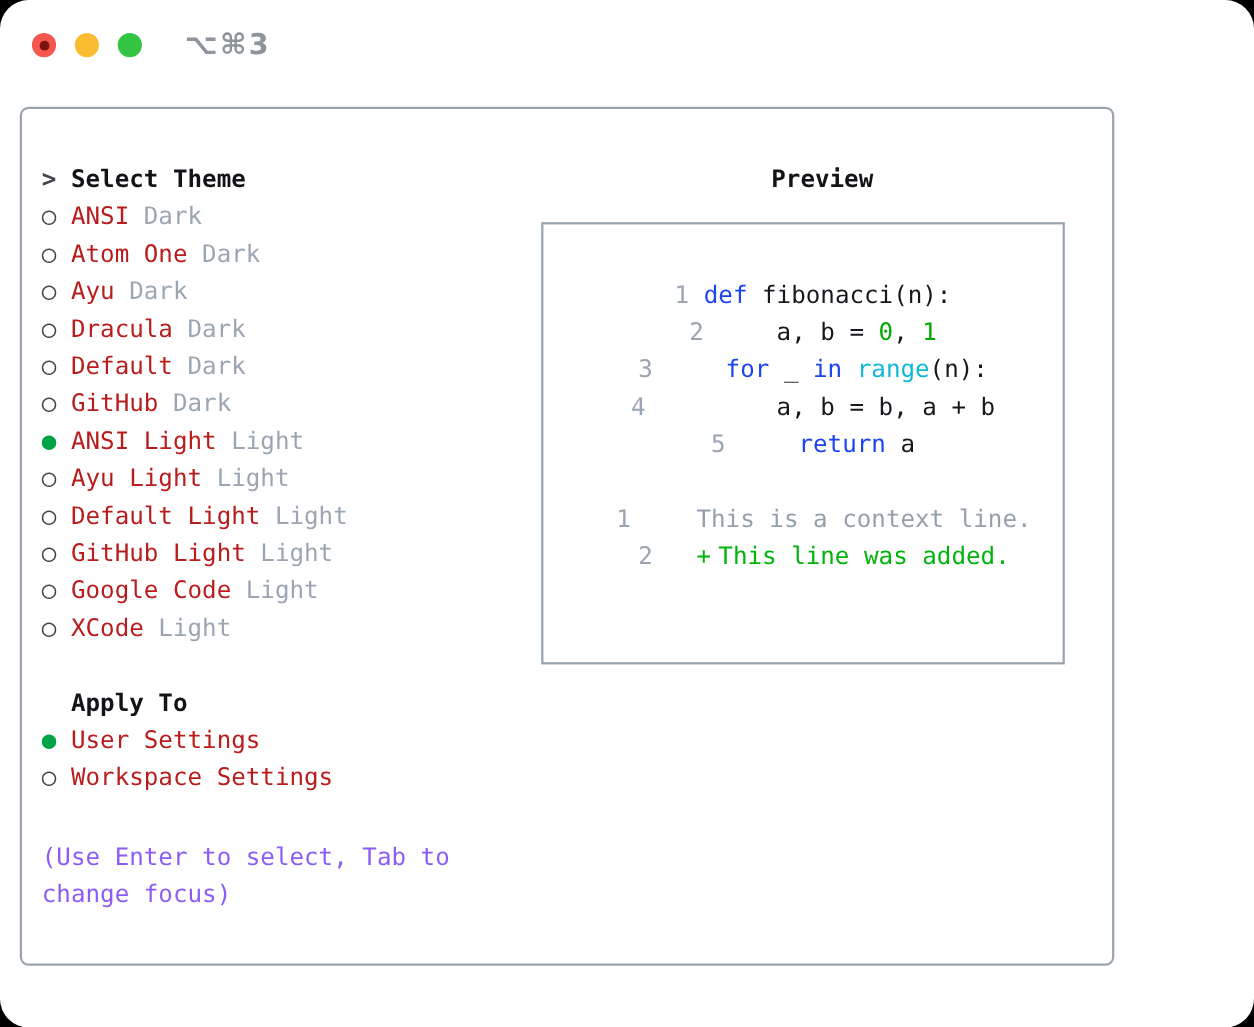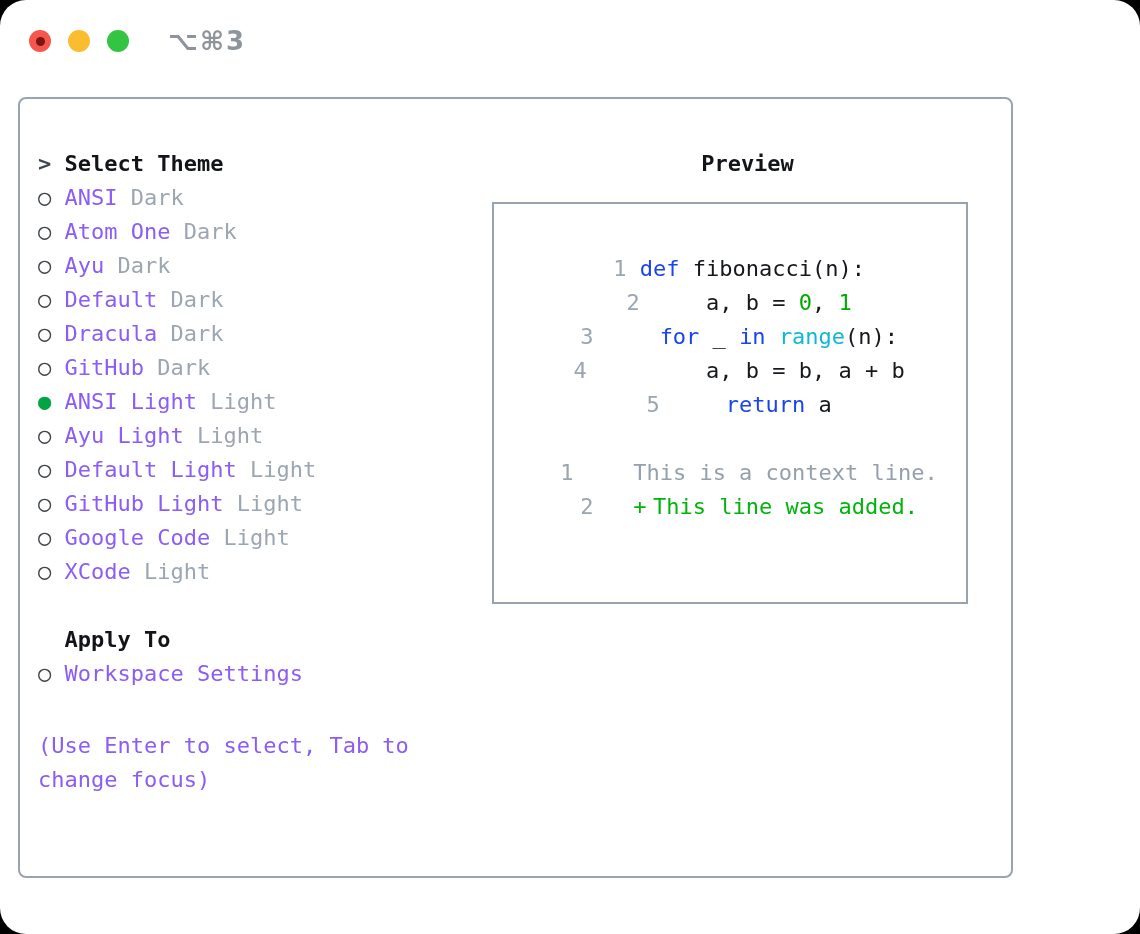--- a/index.html
+++ b/index.html
@@ -22,21 +22,21 @@
     border:2px solid #9aa4af;border-radius:8px;display:flex;padding-top:48px;background:#fff;
   }
   .left-col{padding-left:18px;width:464px;box-sizing:border-box;font-size:22px;line-height:34px;color:#33383f;}
   .right-col{flex:1;font-size:22px;line-height:34px;text-align:center;}
   .row{white-space:pre;height:34px;}
   .spacer{height:34px;}
   .b{font-weight:bold;color:#121418;}
   .marker{display:inline-block;width:2ch;color:#41464d;}
   .indent{padding-left:2ch;}
   .green{color:#00a447;}
-  .name{color:#8b5cf6;}
+  .name{color:#b91c1c;}
   .variant{color:#9ba6b2;margin-left:1ch;}
   .help{margin-top:38px;width:420px;color:#8b5cf6;font-size:22px;line-height:34px;white-space:normal;}
   
   .preview-title{font-weight:bold;color:#121418;}
   .preview-box{
     margin-top:21px;margin-left:8px;width:476px;height:402px;box-sizing:border-box;
     border:2px solid #99a3ae;padding:14px 0 0 5px;overflow:hidden;background:#fff;
   }
   .code-line{white-space:pre;height:34px;font-size:22px;line-height:34px;}
   .ln{display:inline-block;width:3ch;color:#9aa5b1;}
@@ -65,33 +65,34 @@
   </div>
 
   <div class="main-box">
 
     <div class="left-col">
       <div class="row"><span class="marker b">&gt;</span><span class="b">Select Theme</span></div>
       <div>
           <div class="row"><span class="marker">○</span><span class="name">ANSI</span><span class="variant">Dark</span></div>
           <div class="row"><span class="marker">○</span><span class="name">Atom One</span><span class="variant">Dark</span></div>
           <div class="row"><span class="marker">○</span><span class="name">Ayu</span><span class="variant">Dark</span></div>
+          <div class="row"><span class="marker">○</span><span class="name">Dracula</span><span class="variant">Dark</span></div>
           <div class="row"><span class="marker">○</span><span class="name">Default</span><span class="variant">Dark</span></div>
-          <div class="row"><span class="marker">○</span><span class="name">Dracula</span><span class="variant">Dark</span></div>
           <div class="row"><span class="marker">○</span><span class="name">GitHub</span><span class="variant">Dark</span></div>
           <div class="row"><span class="marker green">●</span><span class="name green">ANSI Light</span><span class="variant">Light</span></div>
           <div class="row"><span class="marker">○</span><span class="name">Ayu Light</span><span class="variant">Light</span></div>
           <div class="row"><span class="marker">○</span><span class="name">Default Light</span><span class="variant">Light</span></div>
           <div class="row"><span class="marker">○</span><span class="name">GitHub Light</span><span class="variant">Light</span></div>
           <div class="row"><span class="marker">○</span><span class="name">Google Code</span><span class="variant">Light</span></div>
           <div class="row"><span class="marker">○</span><span class="name">XCode</span><span class="variant">Light</span></div>
         </div>
       <div class="spacer"></div>
       <div class="row indent"><span class="b">Apply To</span></div>
       <div>
+          <div class="row"><span class="marker green">●</span><span class="name green">User Settings</span></div>
           <div class="row"><span class="marker">○</span><span class="name">Workspace Settings</span></div>
         </div>
       <div class="help">(Use Enter to select, Tab to change focus)</div>
     </div>
 
     <div class="right-col">
       <div class="row preview-title">Preview</div>
       <div class="preview-box">
         <div class="spacer"></div>
         <div>

